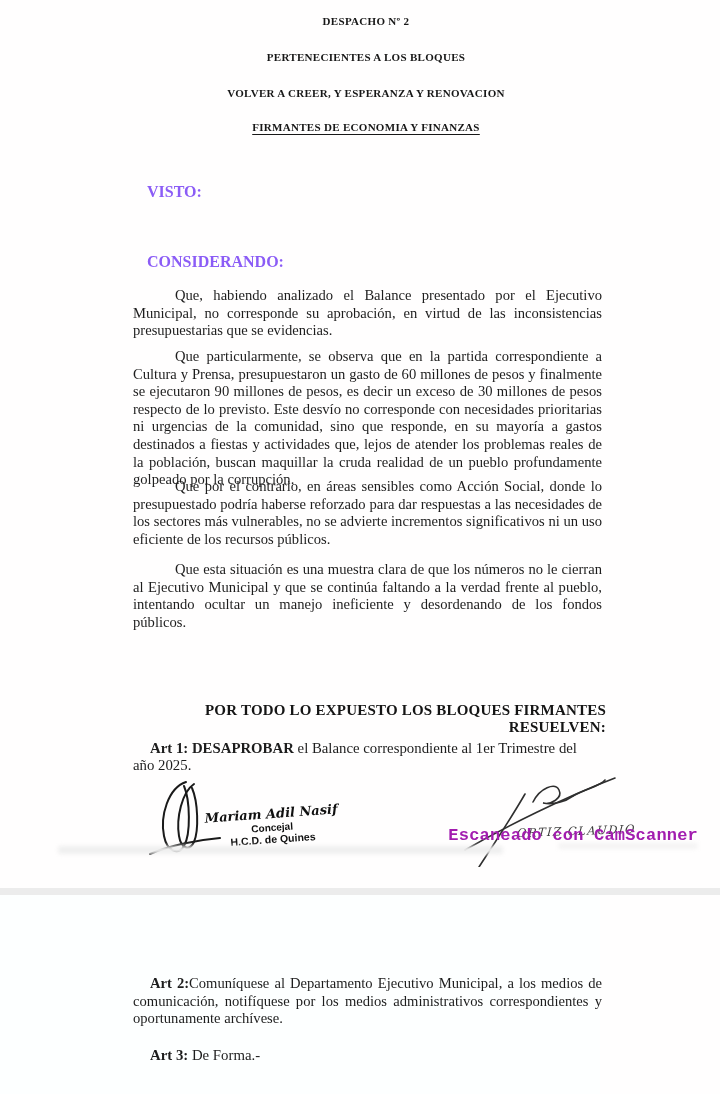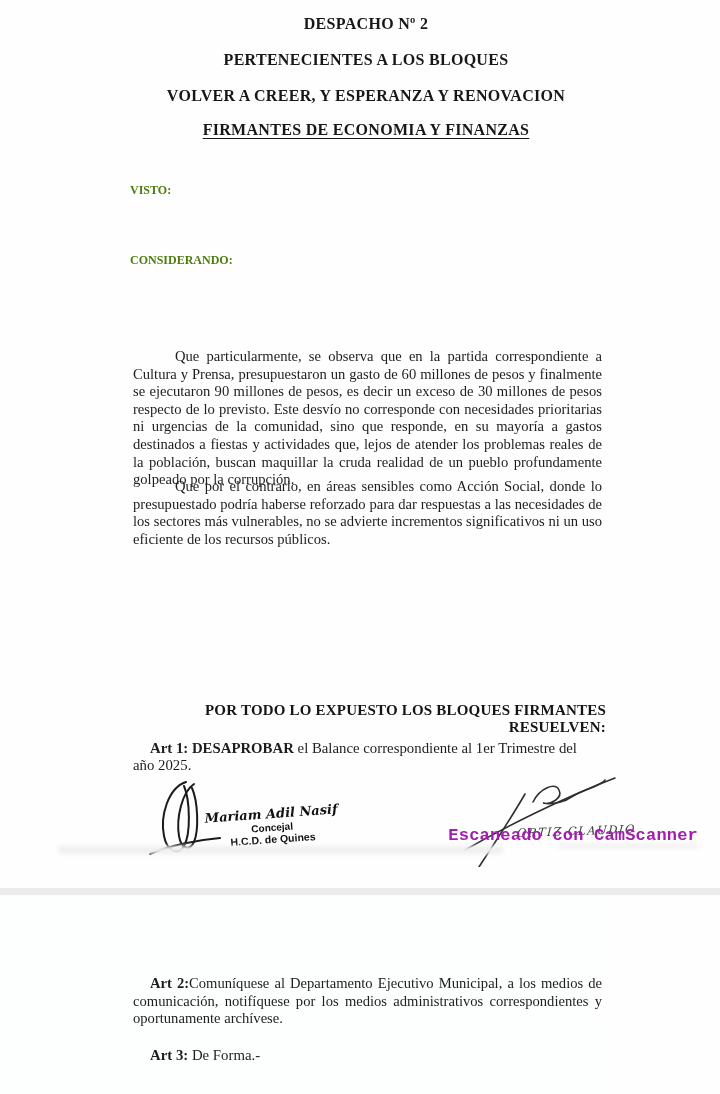--- a/index.html
+++ b/index.html
@@ -8,26 +8,26 @@
     background:#ffffff;
     font-family:"Liberation Serif", serif;
     color:#1c1c1c;
     position:relative;
     overflow:hidden;
   }
   .page { position:absolute; inset:0; background:#fffefe; }
 
   .hline {
     position:absolute; left:126px; width:480px;
-    text-align:center; font-weight:bold; font-size:16px;
+    text-align:center; font-weight:bold; font-size:11px;
     letter-spacing:.3px; color:#171717;
   }
   .hline .u { text-decoration:underline; text-underline-offset:3px; }
 
-  .label { position:absolute; left:130px; font-weight:bold; font-size:12px; color:#4d7c0f; }
+  .label { position:absolute; left:147px; font-weight:bold; font-size:16px; color:#8b5cf6; }
 
   .bodypar {
     position:absolute; left:133px; width:469px;
     font-size:14.6px; line-height:17.6px;
     text-align:justify; text-align-last:left;
     text-indent:42px; color:#1d1d1d;
   }
   .noindent { text-indent:0; }
 
   .heading-center {
@@ -75,22 +75,24 @@
 
   <div class="hline" style="top:15px">DESPACHO Nº 2</div>
   <div class="hline" style="top:87px">VOLVER A CREER, Y ESPERANZA Y RENOVACION</div>
   <div class="hline" style="top:51px">PERTENECIENTES A LOS BLOQUES</div>
   <div class="hline" style="top:121px"><span class="u">FIRMANTES DE ECONOMIA Y FINANZAS</span></div>
 
   <div class="label" style="top:183px">VISTO:</div>
 
   <div class="label" style="top:253px">CONSIDERANDO:</div>
 
+  <div class="bodypar" style="top:287px">Que, habiendo analizado el Balance presentado por el Ejecutivo Municipal, no corresponde su aprobación, en virtud de las inconsistencias presupuestarias que se evidencias.</div>
   <div class="bodypar" style="top:348px">Que particularmente, se observa que en la partida correspondiente a Cultura y Prensa, presupuestaron un gasto de 60 millones de pesos y finalmente se ejecutaron 90 millones de pesos, es decir un exceso de 30 millones de pesos respecto de lo previsto. Este desvío no corresponde con necesidades prioritarias ni urgencias de la comunidad, sino que responde, en su mayoría a gastos destinados a fiestas y actividades que, lejos de atender los problemas reales de la población, buscan maquillar la cruda realidad de un pueblo profundamente golpeado por la corrupción.</div>
   <div class="bodypar" style="top:478px">Que por el contrario, en áreas sensibles como Acción Social, donde lo presupuestado podría haberse reforzado para dar respuestas a las necesidades de los sectores más vulnerables, no se advierte incrementos significativos ni un uso eficiente de los recursos públicos.</div>
+  <div class="bodypar" style="top:561px">Que esta situación es una muestra clara de que los números no le cierran al Ejecutivo Municipal y que se continúa faltando a la verdad frente al pueblo, intentando ocultar un manejo ineficiente y desordenando de los fondos públicos.</div>
 
   <div class="heading-center" style="top:702px">POR TODO LO EXPUESTO LOS BLOQUES FIRMANTES RESUELVEN:</div>
 
   <div class="art-line" style="top:740px"><b>Art 1: DESAPROBAR</b><span> el Balance correspondiente al 1er Trimestre del año 2025.</span></div>
 
   <div class="sig-left">
     <svg width="100" height="90" viewBox="0 0 100 90">
       <g fill="none" stroke="#1a1a1a" stroke-width="2" stroke-linecap="round">
         <path d="M38,4 C20,10 12,38 16,58 C19,73 30,78 36,68 C43,56 42,22 36,8"></path>
         <path d="M46,6 C34,14 28,40 31,58 C33,70 41,74 46,64 C51,52 50,24 44,10"></path>

